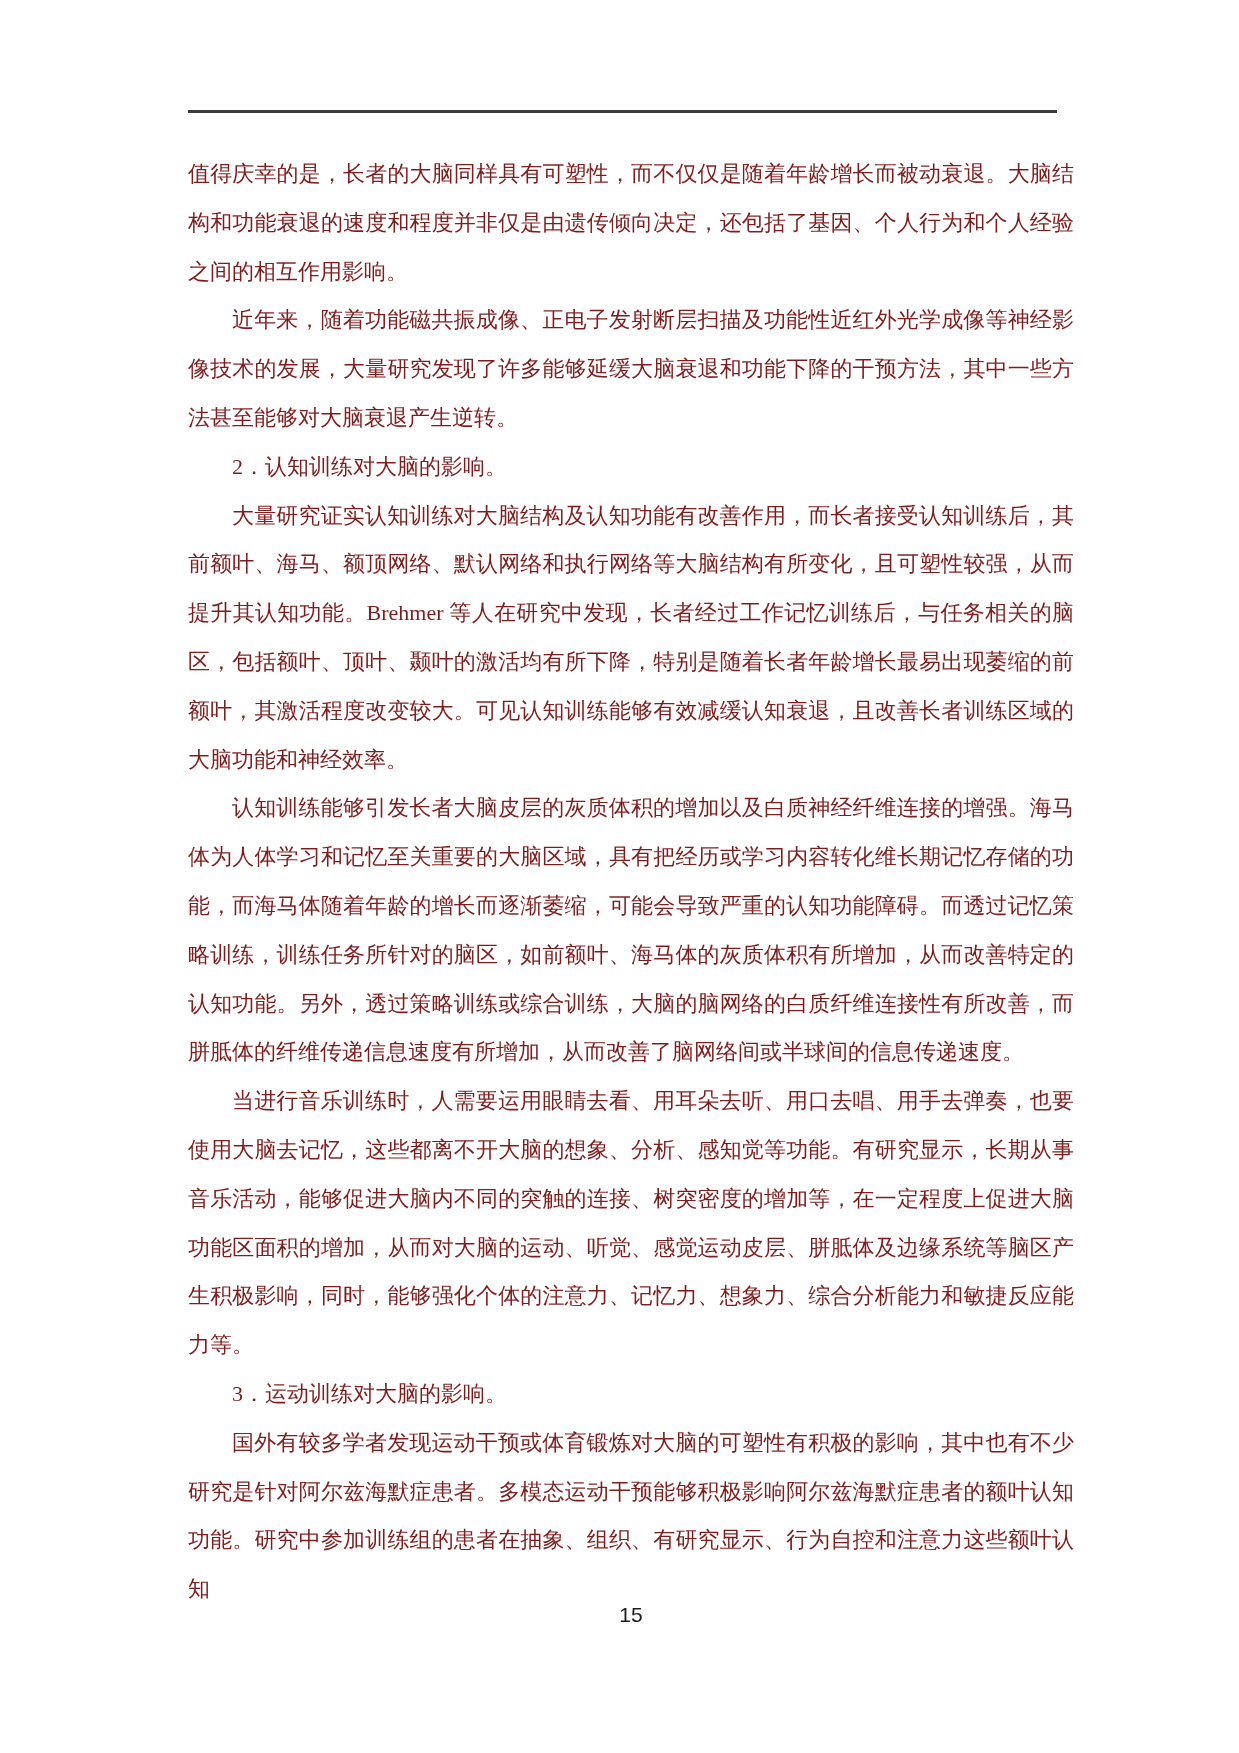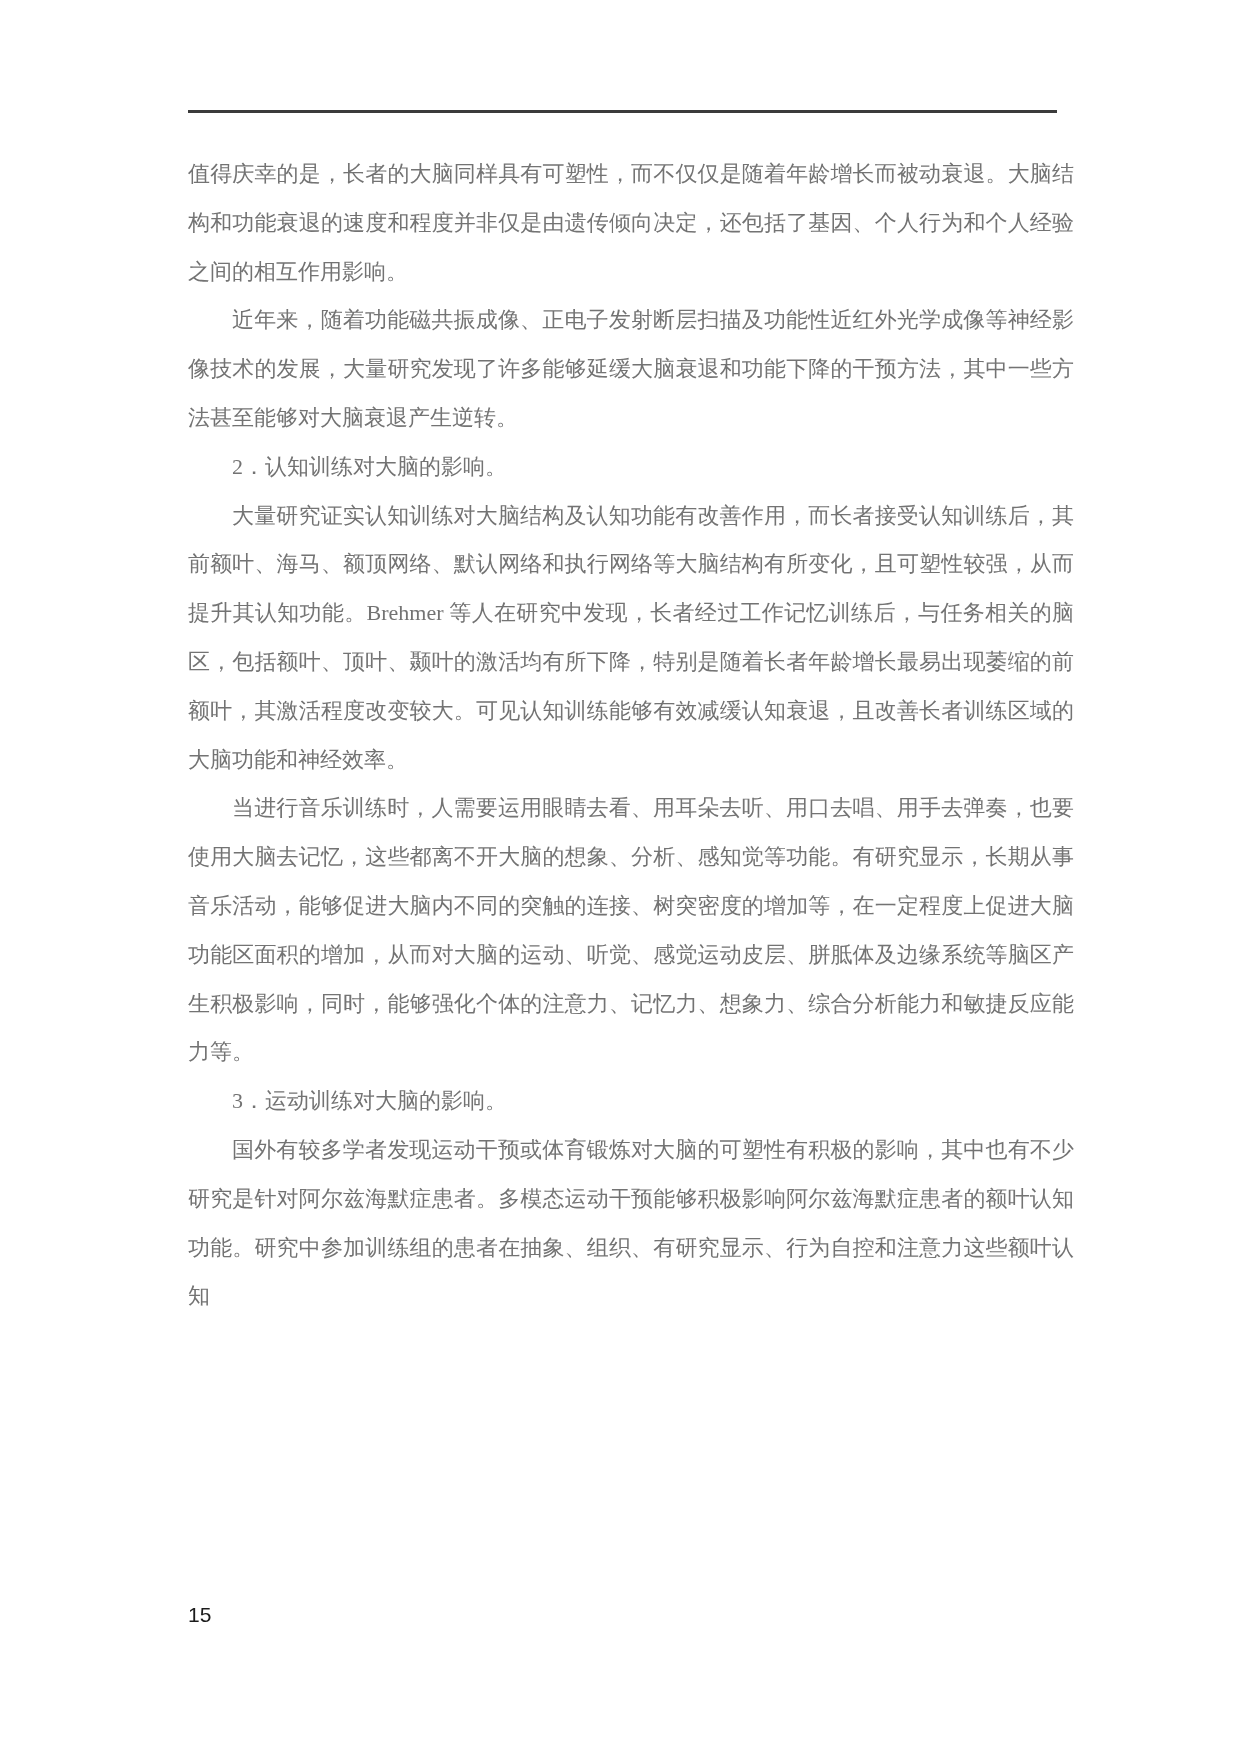--- a/index.html
+++ b/index.html
@@ -40,34 +40,36 @@
     padding: 0;
   }
   .content p.para.indent {
     text-indent: 2em;
   }
   .page-number {
     position: absolute;
     left: 188px;
     top: 1601px;
     width: 886px;
+    text-align: center;
     font-family: "Liberation Sans", "DejaVu Sans", sans-serif;
     font-size: 21px;
     line-height: 28px;
     color: #1b1b1b;
   }
 </style>
 </head>
 <body>
 
 <div class="page" style="background: rgb(255, 255, 255);">
   <div class="header-rule" style="background: rgb(59, 59, 59);"></div>
-  <div class="content" style="color: #737373; font-family: Liberation Serif, serif;">
+  <div class="content" style="color: #7f1d1d; font-family: Liberation Serif, serif;">
       <p class="para">值得庆幸的是，长者的大脑同样具有可塑性，而不仅仅是随着年龄增长而被动衰退。大脑结构和功能衰退的速度和程度并非仅是由遗传倾向决定，还包括了基因、个人行为和个人经验之间的相互作用影响。</p>
       <p class="para indent">近年来，随着功能磁共振成像、正电子发射断层扫描及功能性近红外光学成像等神经影像技术的发展，大量研究发现了许多能够延缓大脑衰退和功能下降的干预方法，其中一些方法甚至能够对大脑衰退产生逆转。</p>
       <p class="para indent">2．认知训练对大脑的影响。</p>
       <p class="para indent">大量研究证实认知训练对大脑结构及认知功能有改善作用，而长者接受认知训练后，其前额叶、海马、额顶网络、默认网络和执行网络等大脑结构有所变化，且可塑性较强，从而提升其认知功能。Brehmer 等人在研究中发现，长者经过工作记忆训练后，与任务相关的脑区，包括额叶、顶叶、颞叶的激活均有所下降，特别是随着长者年龄增长最易出现萎缩的前额叶，其激活程度改变较大。可见认知训练能够有效减缓认知衰退，且改善长者训练区域的大脑功能和神经效率。</p>
+      <p class="para indent">认知训练能够引发长者大脑皮层的灰质体积的增加以及白质神经纤维连接的增强。海马体为人体学习和记忆至关重要的大脑区域，具有把经历或学习内容转化维长期记忆存储的功能，而海马体随着年龄的增长而逐渐萎缩，可能会导致严重的认知功能障碍。而透过记忆策略训练，训练任务所针对的脑区，如前额叶、海马体的灰质体积有所增加，从而改善特定的认知功能。另外，透过策略训练或综合训练，大脑的脑网络的白质纤维连接性有所改善，而胼胝体的纤维传递信息速度有所增加，从而改善了脑网络间或半球间的信息传递速度。</p>
       <p class="para indent">当进行音乐训练时，人需要运用眼睛去看、用耳朵去听、用口去唱、用手去弹奏，也要使用大脑去记忆，这些都离不开大脑的想象、分析、感知觉等功能。有研究显示，长期从事音乐活动，能够促进大脑内不同的突触的连接、树突密度的增加等，在一定程度上促进大脑功能区面积的增加，从而对大脑的运动、听觉、感觉运动皮层、胼胝体及边缘系统等脑区产生积极影响，同时，能够强化个体的注意力、记忆力、想象力、综合分析能力和敏捷反应能力等。</p>
       <p class="para indent">3．运动训练对大脑的影响。</p>
       <p class="para indent">国外有较多学者发现运动干预或体育锻炼对大脑的可塑性有积极的影响，其中也有不少研究是针对阿尔兹海默症患者。多模态运动干预能够积极影响阿尔兹海默症患者的额叶认知功能。研究中参加训练组的患者在抽象、组织、有研究显示、行为自控和注意力这些额叶认知</p>
     </div>
   <div class="page-number" style="color: rgb(27, 27, 27);">15</div>
 </div>
 
 </body></html>

